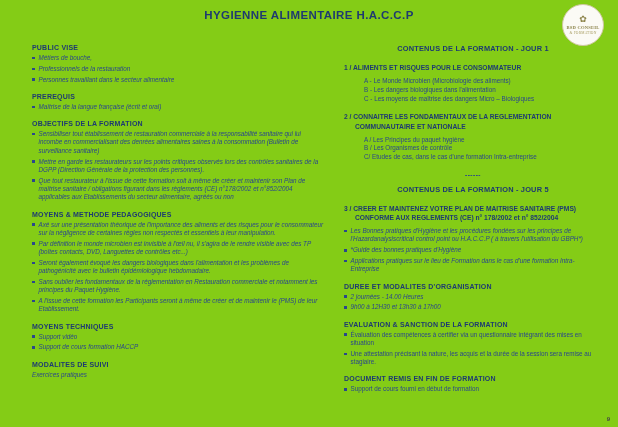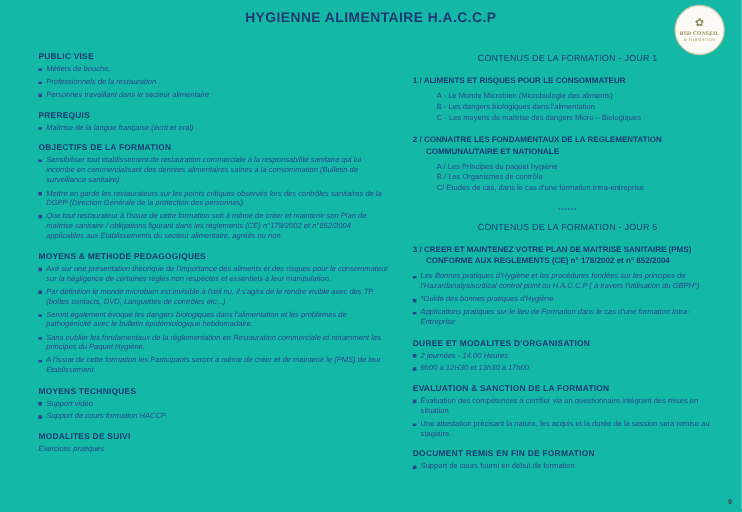--- a/index.html
+++ b/index.html
@@ -1,18 +1,18 @@
 <!DOCTYPE html>
 <html><head>
 <meta charset="utf-8">
 <style>
   html,body { margin:0; padding:0; }
   .page {
     position:relative; width:618px; height:427px;
-    background:#14b8a6;
+    background:#84cc16;
     font-family:"Liberation Sans", sans-serif;
     color:#2a478c; overflow:hidden;
   }
   
   .doc-title {
     position:absolute; top:9px; left:0; right:0;
     text-align:center; font-weight:bold; font-size:11.5px;
     letter-spacing:0.4px; color:#1e3a70;
   }
   .logo {
@@ -41,21 +41,21 @@
     font-size:6.3px; font-style:italic; line-height:1.32;
     margin-bottom:2.5px; color:#2a478c;
   }
   .bullet .marker {
     flex:none; width:2.5px; height:2.5px; margin-top:2.8px;
     background:#2a478c;
   }
   .plain-line { font-size:6.3px; font-style:italic; line-height:1.32; color:#2a478c; }
   
   .jour-heading {
-    text-align:center; font-weight:normal; font-size:7.4px;
+    text-align:center; font-weight:bold; font-size:7.4px;
     color:#1d3a72; letter-spacing:0.2px; margin-bottom:10px;
   }
   .num-heading {
     font-weight:bold; font-size:6.7px; color:#1d3a72; line-height:1.35;
     padding-left:11px; text-indent:-11px; margin-bottom:5px;
   }
   .lettered { padding-left:20px; margin-bottom:7px; }
   .lettered .line {
     font-size:6.3px; line-height:1.4; color:#2a478c; font-style:normal;
   }

